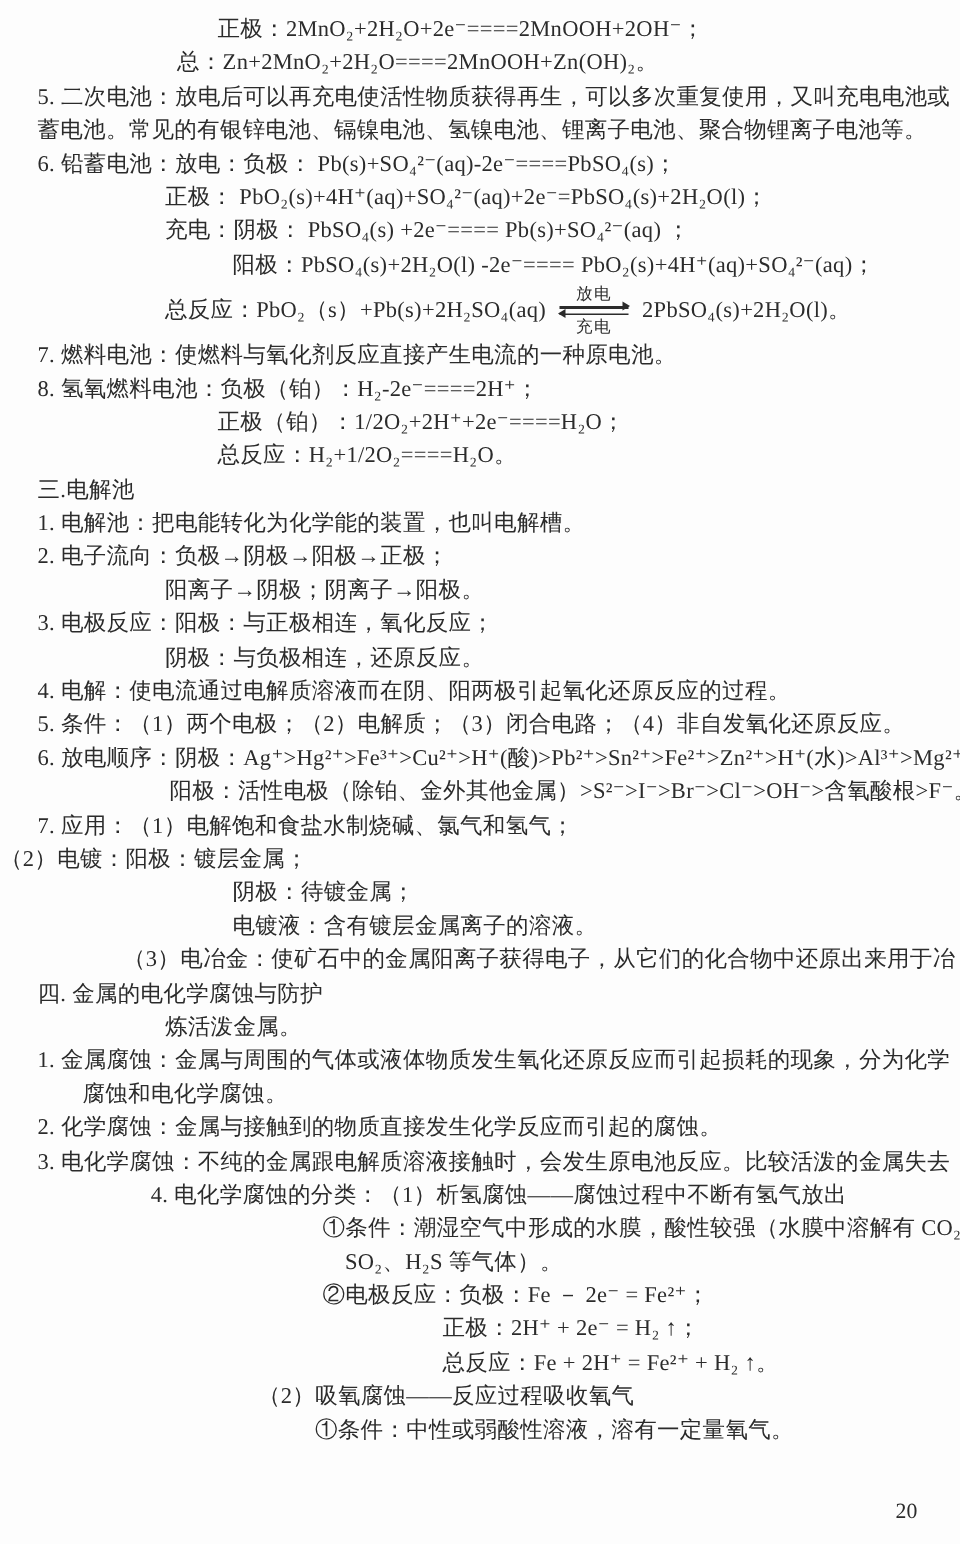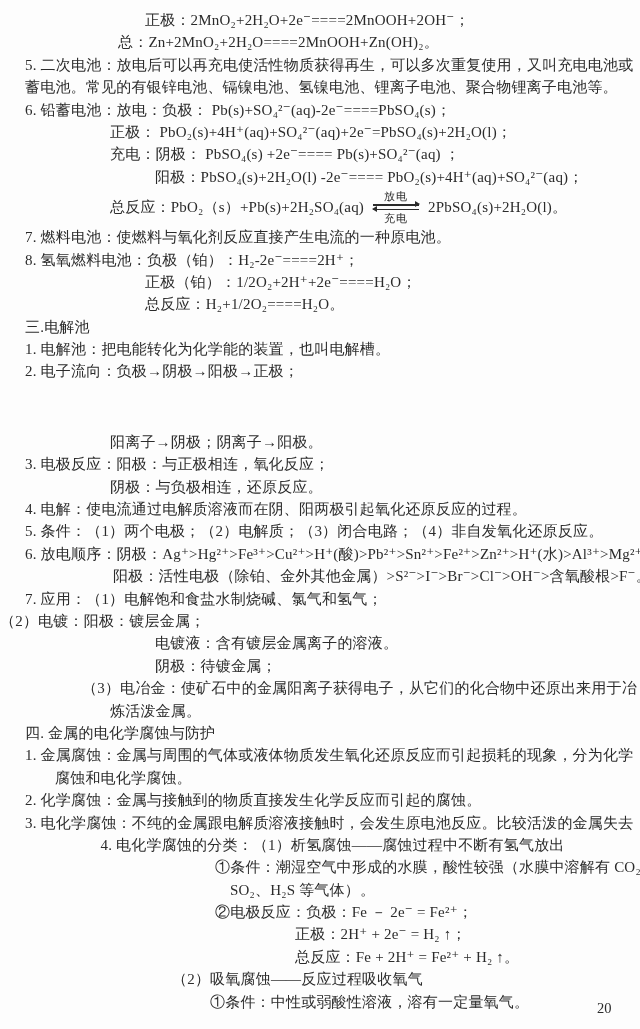--- a/index.html
+++ b/index.html
@@ -87,34 +87,34 @@
         </span>
         <span>2PbSO₄(s)+2H₂O(l)。</span>
       </div>
       <div class="line" style="padding-left: 25px;">7. 燃料电池：使燃料与氧化剂反应直接产生电流的一种原电池。</div>
       <div class="line" style="padding-left: 25px;">8. 氢氧燃料电池：负极（铂）：H₂-2e⁻====2H⁺；</div>
       <div class="line" style="padding-left: 145px;">正极（铂）：1/2O₂+2H⁺+2e⁻====H₂O；</div>
       <div class="line" style="padding-left: 145px;">总反应：H₂+1/2O₂====H₂O。</div>
       <div class="line" style="padding-left: 25px;">三.电解池</div>
       <div class="line" style="padding-left: 25px;">1. 电解池：把电能转化为化学能的装置，也叫电解槽。</div>
       <div class="line" style="padding-left: 25px;">2. 电子流向：负极→阴极→阳极→正极；</div>
-      <div class="line" style="padding-left: 110px; margin-top: 48px;">阳离子→阴极；阴离子→阳极。</div>
+      <div class="line" style="padding-left: 110px;">阳离子→阴极；阴离子→阳极。</div>
       <div class="line" style="padding-left: 25px;">3. 电极反应：阳极：与正极相连，氧化反应；</div>
       <div class="line" style="padding-left: 110px;">阴极：与负极相连，还原反应。</div>
       <div class="line" style="padding-left: 25px;">4. 电解：使电流通过电解质溶液而在阴、阳两极引起氧化还原反应的过程。</div>
       <div class="line" style="padding-left: 25px;">5. 条件：（1）两个电极；（2）电解质；（3）闭合电路；（4）非自发氧化还原反应。</div>
       <div class="line" style="padding-left: 25px;">6. 放电顺序：阴极：Ag⁺&gt;Hg²⁺&gt;Fe³⁺&gt;Cu²⁺&gt;H⁺(酸)&gt;Pb²⁺&gt;Sn²⁺&gt;Fe²⁺&gt;Zn²⁺&gt;H⁺(水)&gt;Al³⁺&gt;Mg²⁺&gt;Na⁺&gt;Ca²⁺&gt;K⁺；</div>
       <div class="line" style="padding-left: 113px;">阳极：活性电极（除铂、金外其他金属）&gt;S²⁻&gt;I⁻&gt;Br⁻&gt;Cl⁻&gt;OH⁻&gt;含氧酸根&gt;F⁻。</div>
       <div class="line" style="padding-left: 25px;">7. 应用：（1）电解饱和食盐水制烧碱、氯气和氢气；</div>
       <div class="line" style="">（2）电镀：阳极：镀层金属；</div>
+      <div class="line" style="padding-left: 155px;">阴极：待镀金属；</div>
       <div class="line" style="padding-left: 155px;">电镀液：含有镀层金属离子的溶液。</div>
-      <div class="line" style="padding-left: 155px;">阴极：待镀金属；</div>
       <div class="line" style="padding-left: 82px;">（3）电冶金：使矿石中的金属阳离子获得电子，从它们的化合物中还原出来用于冶</div>
+      <div class="line" style="padding-left: 25px;">四. 金属的电化学腐蚀与防护</div>
       <div class="line" style="padding-left: 110px;">炼活泼金属。</div>
-      <div class="line" style="padding-left: 25px;">四. 金属的电化学腐蚀与防护</div>
       <div class="line" style="padding-left: 25px;">1. 金属腐蚀：金属与周围的气体或液体物质发生氧化还原反应而引起损耗的现象，分为化学</div>
       <div class="line" style="padding-left: 55px;">腐蚀和电化学腐蚀。</div>
       <div class="line" style="padding-left: 25px;">2. 化学腐蚀：金属与接触到的物质直接发生化学反应而引起的腐蚀。</div>
       <div class="line" style="padding-left: 25px;">3. 电化学腐蚀：不纯的金属跟电解质溶液接触时，会发生原电池反应。比较活泼的金属失去</div>
       <div class="line" style="padding-left: 25px; text-align: center;">4.  电化学腐蚀的分类：（1）析氢腐蚀——腐蚀过程中不断有氢气放出</div>
       <div class="line" style="padding-left: 215px;">①条件：潮湿空气中形成的水膜，酸性较强（水膜中溶解有 CO₂、</div>
       <div class="line" style="padding-left: 230px;">SO₂、H₂S 等气体）。</div>
       <div class="line" style="padding-left: 215px;">②电极反应：负极：Fe － 2e⁻ = Fe²⁺；</div>
       <div class="line" style="padding-left: 295px;">正极：2H⁺ + 2e⁻ = H₂ ↑；</div>
       <div class="line" style="padding-left: 295px;">总反应：Fe + 2H⁺ = Fe²⁺ + H₂ ↑。</div>

